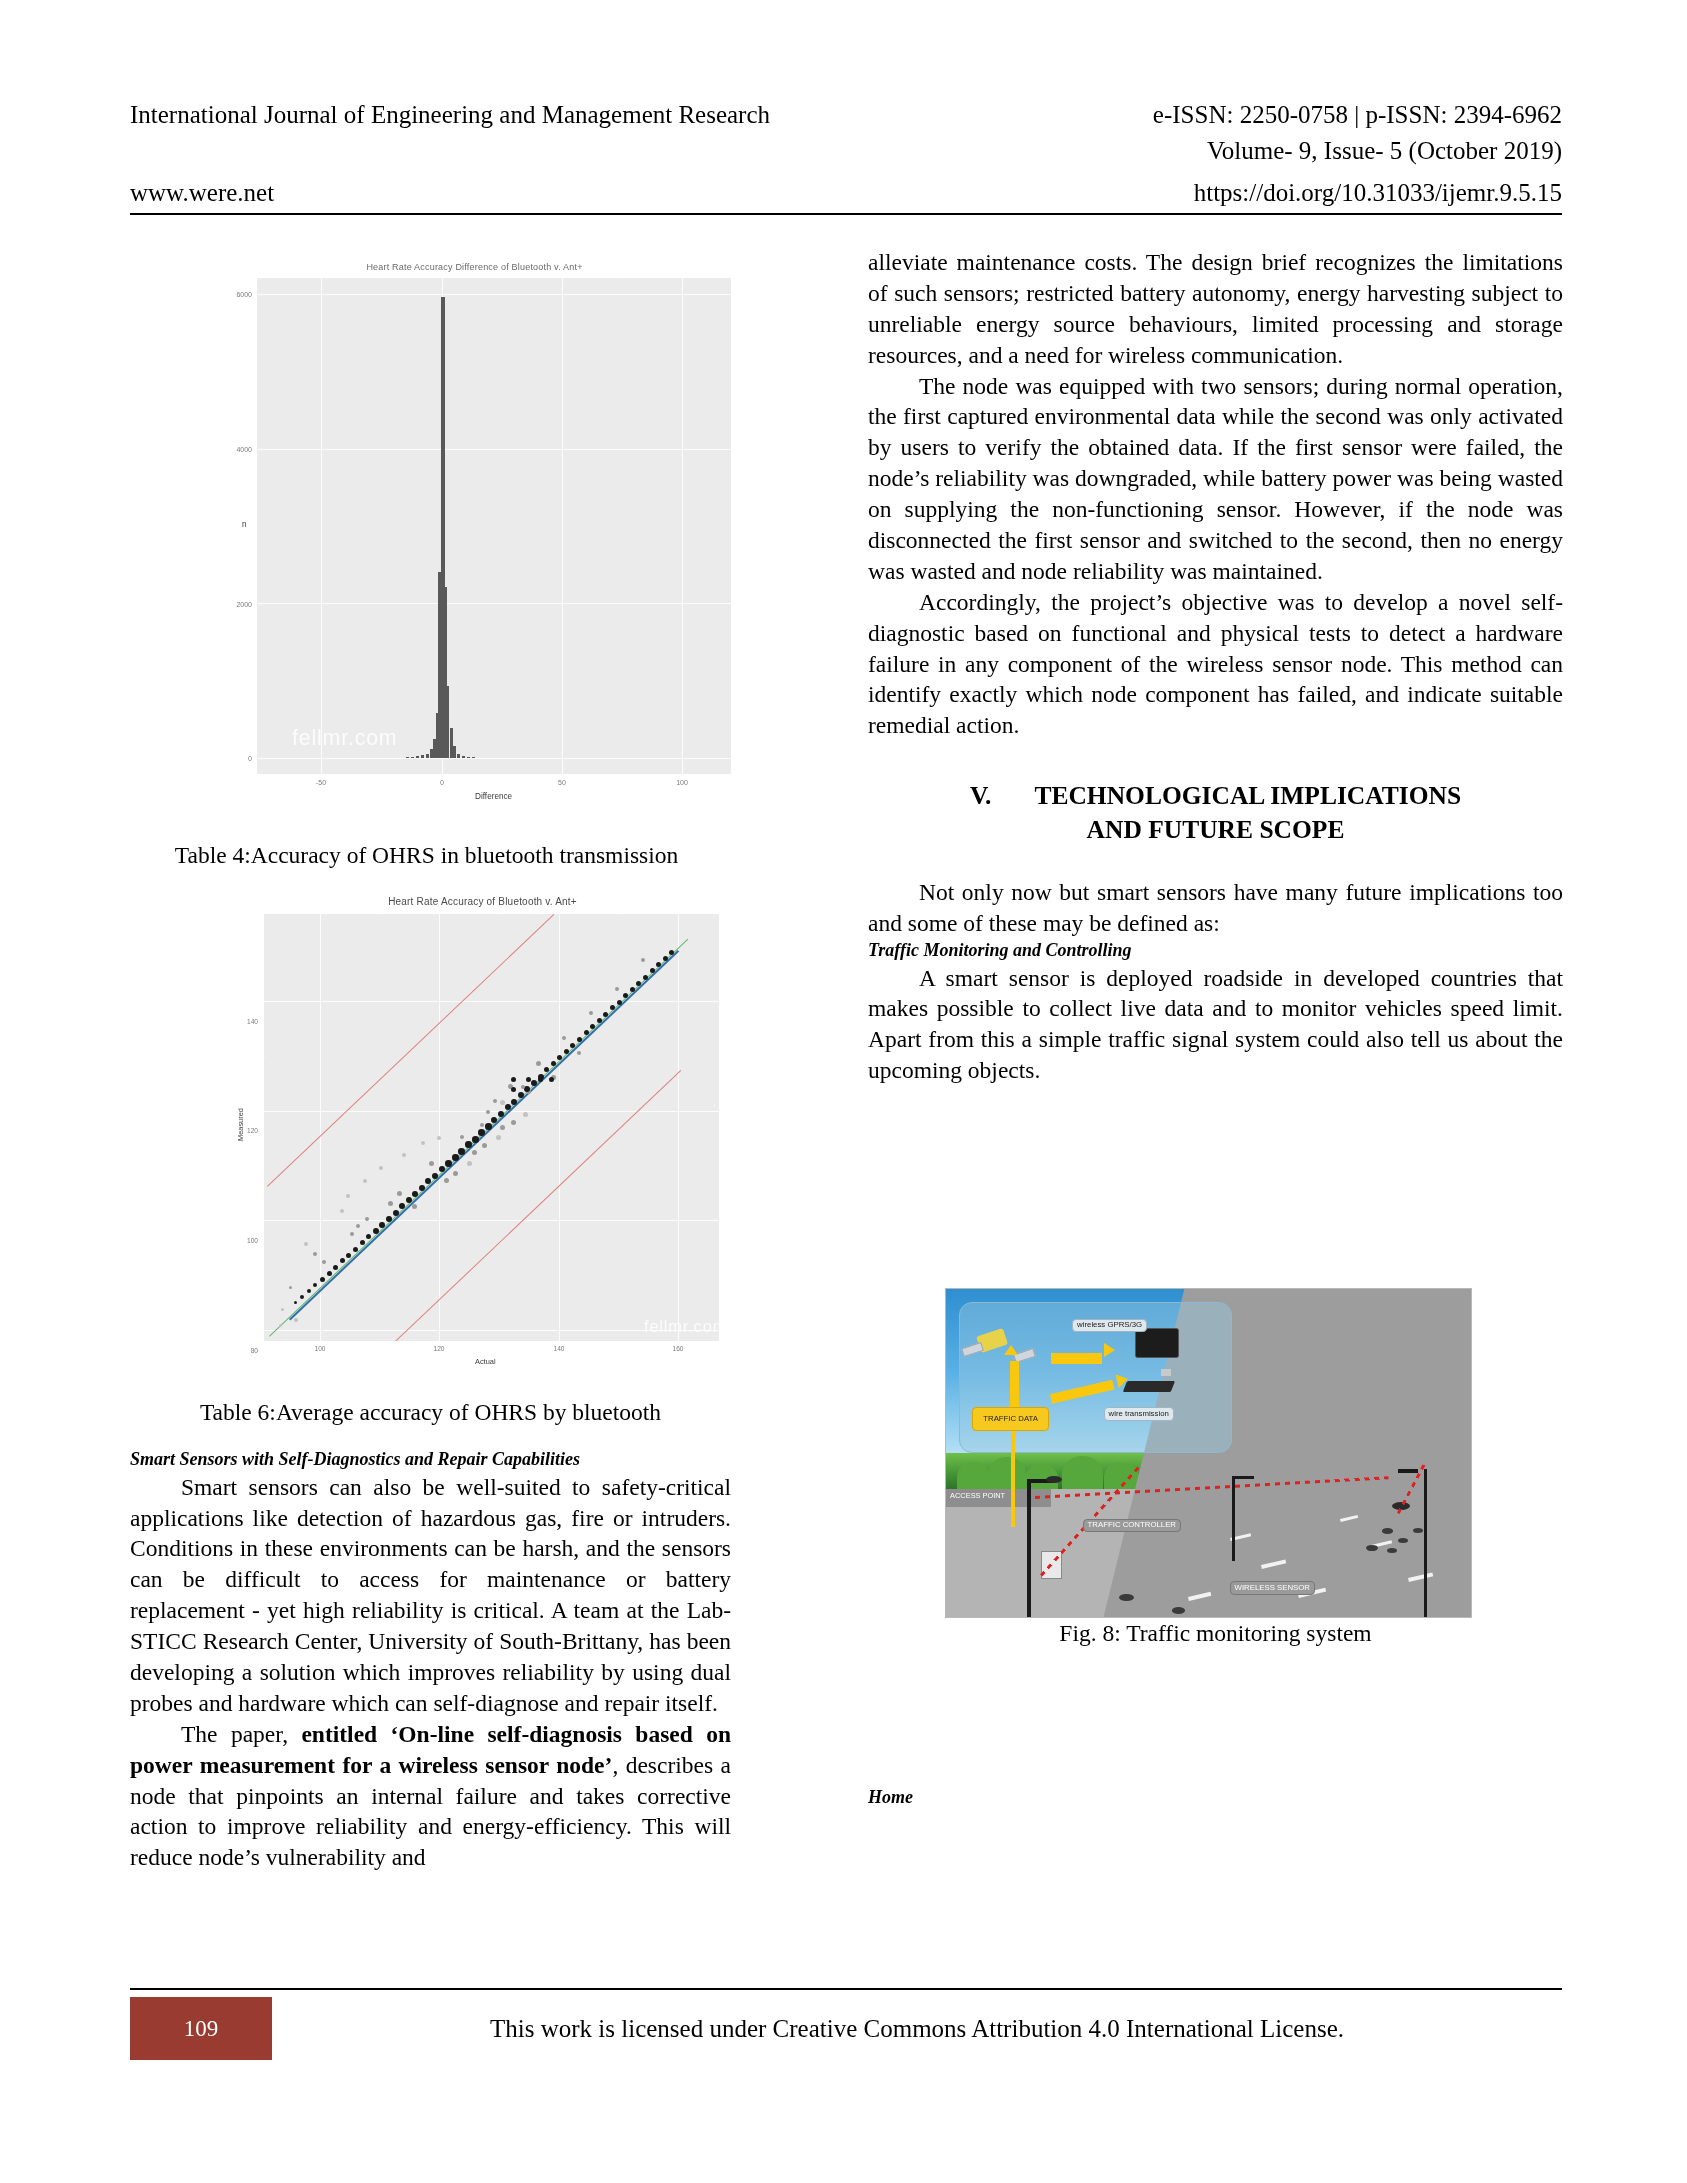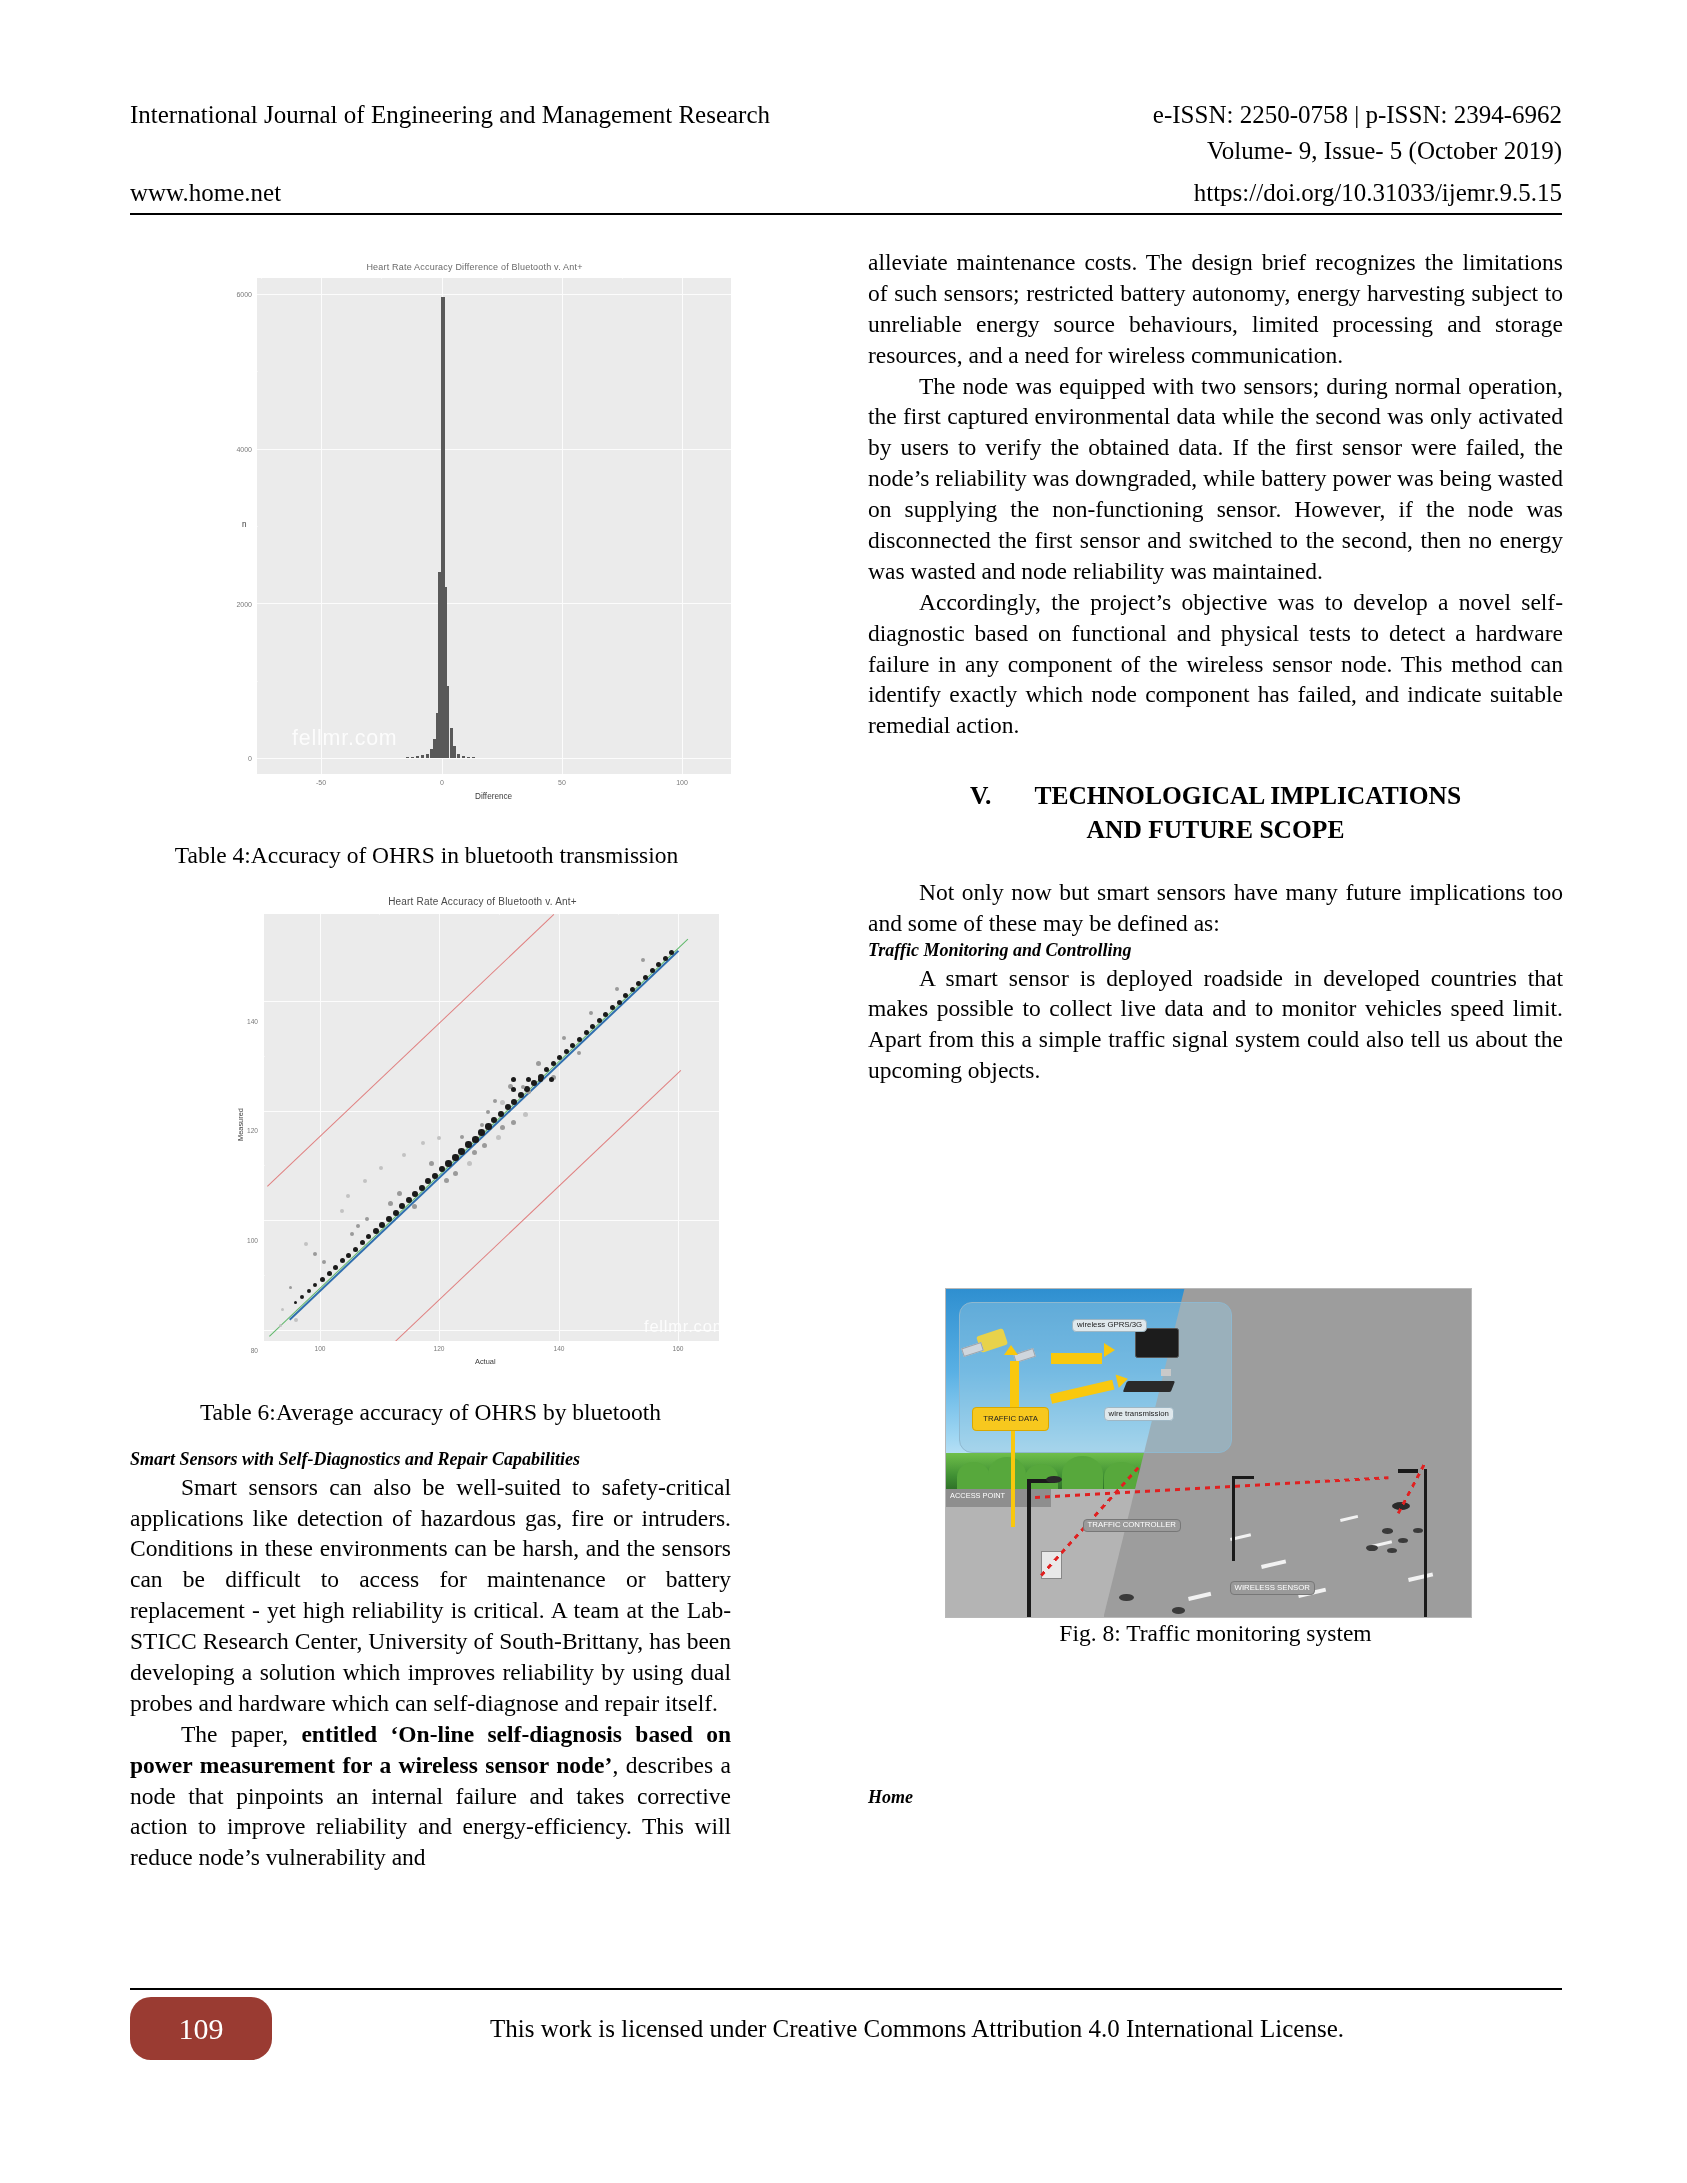--- a/index.html
+++ b/index.html
@@ -332,25 +332,24 @@
     border-top: 2.5px solid #000;
   }
   .page-badge {
     position: absolute;
     left: 130px;
     top: 1997px;
     width: 142px;
     height: 63px;
     background: #9a3b32;
     color: #ffffff;
-    font-size: 30px;
+    font-size: 23px;
     display: flex;
     align-items: center;
     justify-content: center;
-    border-radius: 21px;
   }
   .footer-text {
     position: absolute;
     left: 272px;
     top: 1997px;
     width: 1290px;
     height: 63px;
     display: flex;
     align-items: center;
     justify-content: center;
@@ -364,21 +363,21 @@
 
   <div class="header">
     <div class="hdr-row">
       <div class="hdr-left">International Journal of Engineering and Management Research</div>
       <div class="hdr-right-block">
         <div class="hdr-right">e-ISSN: 2250-0758  |  p-ISSN: 2394-6962</div>
         <div class="hdr-right">Volume- 9, Issue- 5 (October 2019)</div>
       </div>
     </div>
     <div class="hdr-row" style="margin-top:6.6px;">
-      <div class="hdr-left">www.home.net</div>
+      <div class="hdr-left">www.were.net</div>
       <div class="hdr-right">https://doi.org/10.31033/ijemr.9.5.15</div>
     </div>
   </div>
   <div class="hdr-rule"></div>
 
   <div class="fig-hist">
     <div class="plot-title">Heart Rate Accuracy Difference of Bluetooth v. Ant+</div>
     <div class="hist-panel">
 
       <div class="gridv" style="left:64px;"></div>

